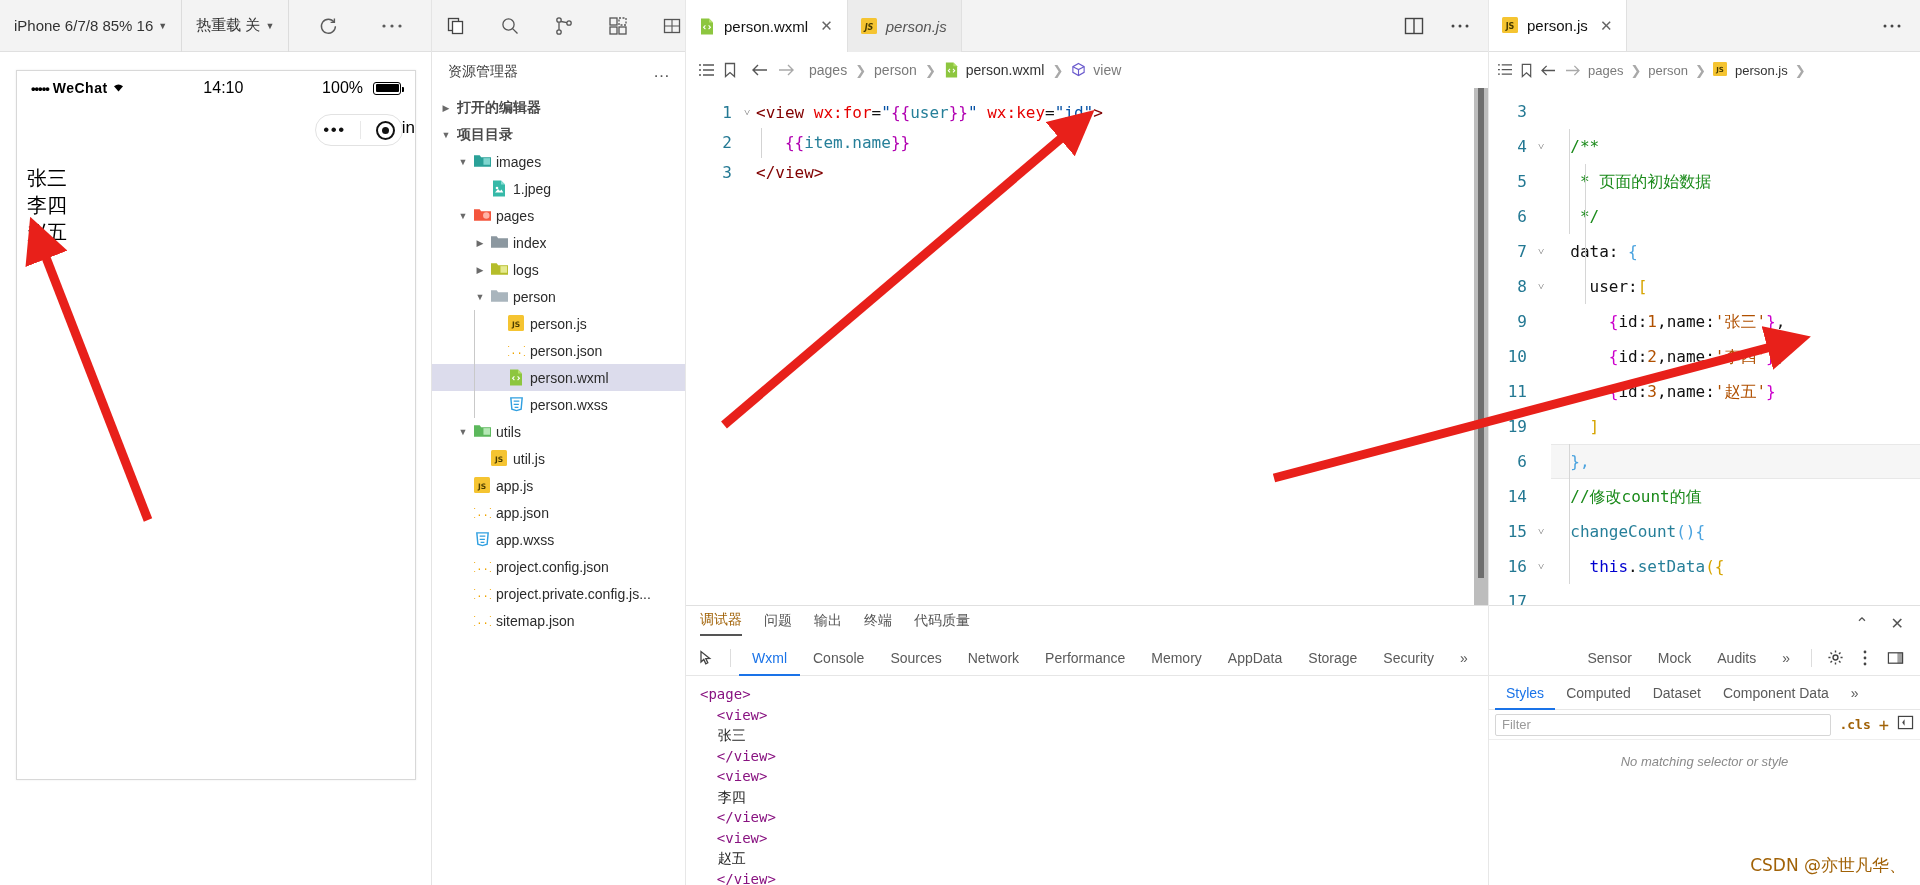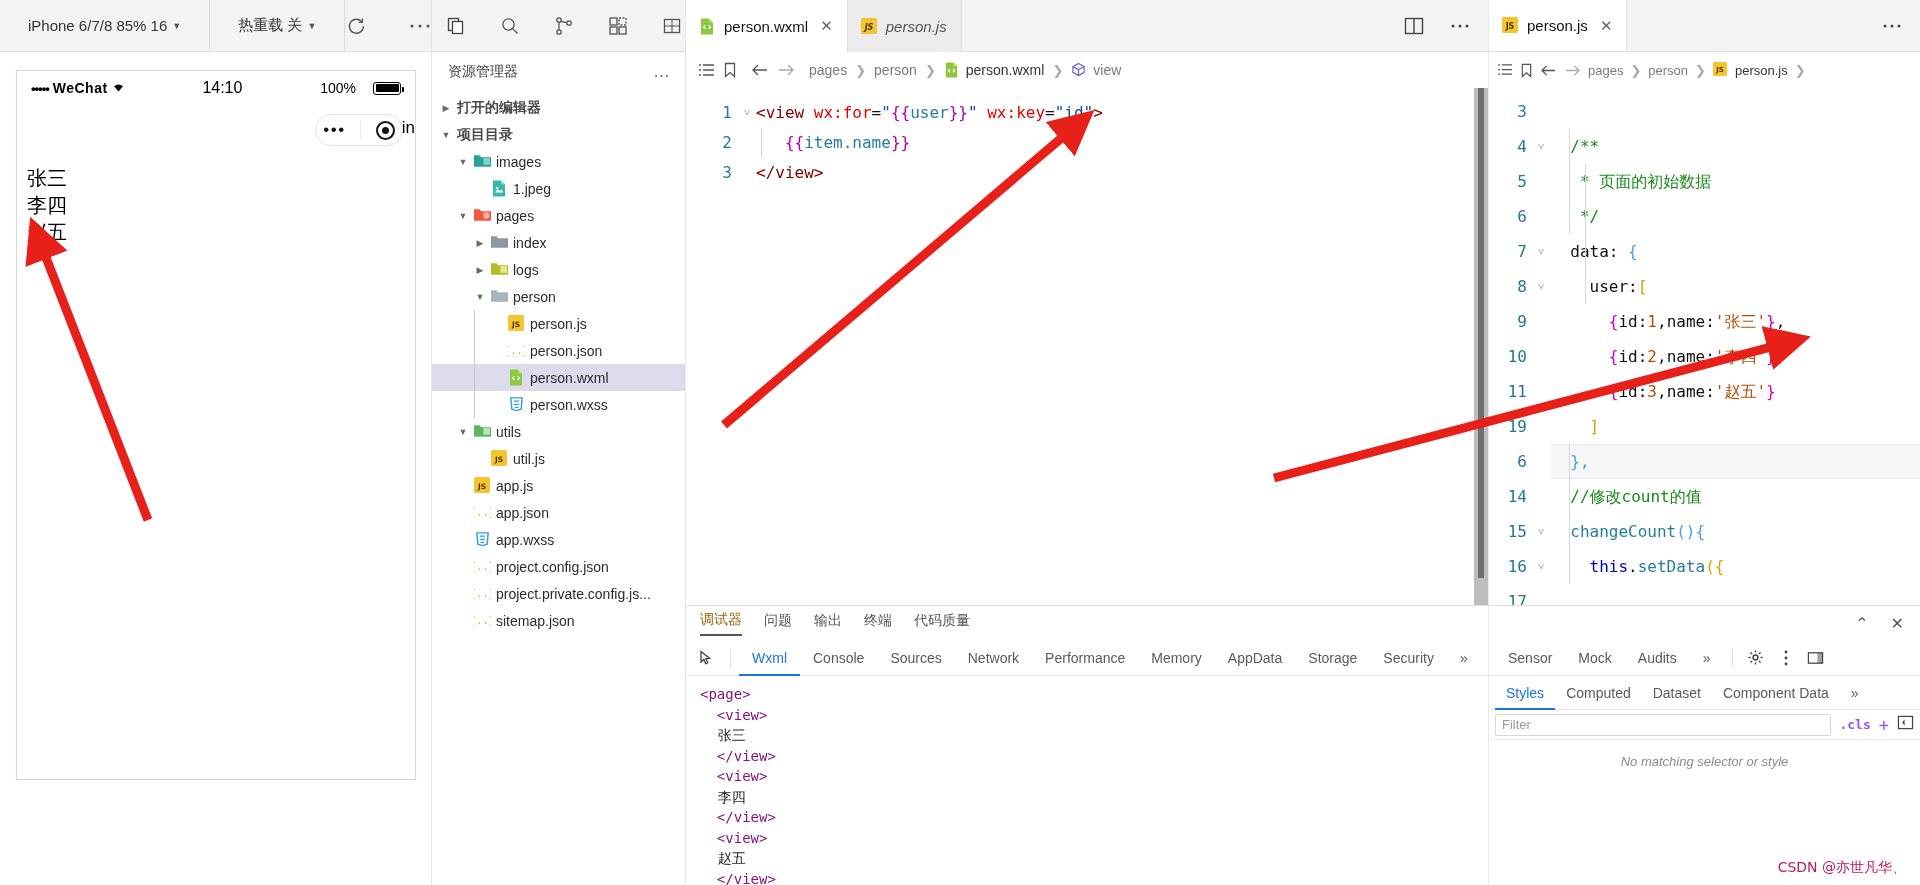--- a/index.html
+++ b/index.html
@@ -7,35 +7,35 @@
     width: 1920px; height: 885px;
     font-family: "Liberation Sans", "DejaVu Sans", sans-serif;
     background: #ffffff;
     overflow: hidden;
   }
   .app { position: relative; width: 1920px; height: 885px; display: flex; }
 
   
   .sim-col { width: 432px; height: 885px; background: #fff; display: flex; flex-direction: column; border-right: 1px solid #e4e4e4; }
   .sim-toolbar { height: 52px; background: #f3f3f3; display: flex; align-items: center; border-bottom: 1px solid #e0e0e0; }
-  .sim-sel { font-size: 15px; color: #333; padding: 0 28px; height: 52px; display: flex; align-items: center; gap: 5px; border-right: 1px solid #dcdcdc; white-space: nowrap; }
+  .sim-sel { font-size: 15px; color: #333; padding: 0 14px; height: 52px; display: flex; align-items: center; gap: 5px; border-right: 1px solid #dcdcdc; white-space: nowrap; }
   .sim-sel .caret { font-size: 9px; color: #555; }
   .sim-tb-icons { flex: 1; display: flex; align-items: center; justify-content: center; gap: 42px; }
   .tb-ico { color: #5a5a5a; display: flex; align-items: center; justify-content: center; cursor: pointer; }
   .sim-body { flex: 1; position: relative; background: #fff; padding: 18px 0 0 16px; }
   .phone {
     width: 400px; height: 710px; background: #fff;
     border: 1px solid #d8d8d8; box-shadow: 0 0 2px rgba(0,0,0,.08);
     position: relative; overflow: hidden;
   }
   .status-bar { height: 34px; display: flex; align-items: center; padding: 0 14px; font-size: 14px; color: #000; }
   .sb-left { display: flex; align-items: center; gap: 4px; font-weight: 600; letter-spacing: .5px; }
   .dots5 { letter-spacing: -1px; font-size: 13px; }
   .sb-center { flex: 1; text-align: center; font-size: 16px; }
-  .sb-right { display: flex; align-items: center; gap: 17px; font-size: 14px; }
+  .sb-right { display: flex; align-items: center; gap: 10px; font-size: 16px; }
   .batt { width: 28px; height: 13px; border: 1.5px solid #000; border-radius: 3px; position: relative; }
   .batt::after { content:""; position:absolute; right:-4px; top:4px; width:2.5px; height:5px; background:#000; border-radius:0 1px 1px 0; }
   .batt i { position: absolute; inset: 1.5px; background: #000; border-radius: 1px; display: block; }
   .nav-bar { height: 46px; position: relative; display: flex; align-items: center; justify-content: flex-end; }
   .nav-title { font-size: 17px; color: #000; font-weight: 500; }
   .capsule { position: absolute; right: 12px; top: 9px; width: 88px; height: 32px; border: 1px solid #e2e2e2; border-radius: 16px; display: flex; align-items: center; justify-content: space-around; background: #fff; }
   .capsule .dots { letter-spacing: 1.5px; font-size: 17px; color: #111; line-height: 0; }
   .capsule .sep { width: 1px; height: 18px; background: #e8e8e8; }
   .target-ico { width: 19px; height: 19px; border: 2px solid #111; border-radius: 50%; position: relative; }
   .target-ico::after { content:""; position:absolute; inset: 4px; background:#111; border-radius: 50%; }
@@ -130,24 +130,24 @@
   .r-ind { position: absolute; width: 1px; background: #d6d6d6; }
 
   
   .dt-right { height: 280px; border-top: 1px solid #e0e0e0; display: flex; flex-direction: column; }
   .dt-right-top { height: 34px; display: flex; align-items: center; justify-content: flex-end; gap: 22px; padding-right: 16px; color: #555; }
   .styles-tabs { height: 34px; display: flex; align-items: center; font-size: 14px; color: #5a5a5a; border-bottom: 1px solid #e6e6e6; padding-left: 6px; }
   .styles-tabs .st { padding: 0 11px; height: 34px; display: flex; align-items: center; cursor: pointer; }
   .styles-tabs .st.active { color: #1a73e8; box-shadow: inset 0 -2px 0 #1a73e8; }
   .filter-row { height: 30px; display: flex; align-items: center; gap: 8px; padding: 0 6px; border-bottom: 1px solid #eee; }
   .filter-box { flex: 1; height: 22px; background: #fff; border: 1px solid #d6d6d6; border-radius: 2px; font-size: 13px; color: #9a9a9a; display: flex; align-items: center; padding: 0 6px; }
-  .cls-btn { font-family: "DejaVu Sans Mono", monospace; font-size: 13px; color: #8b5cf6; font-weight: bold; cursor: pointer; }
+  .cls-btn { font-family: "DejaVu Sans Mono", monospace; font-size: 13px; color: #a16207; font-weight: bold; cursor: pointer; }
   .no-match { padding: 14px 0; text-align: center; font-size: 13px; color: #8a8a8a; font-style: italic; }
 
-  .watermark { position: absolute; right: 14px; bottom: 8px; font-size: 14px; color: #be185d; z-index: 80; font-family: "DejaVu Sans", sans-serif; }
+  .watermark { position: absolute; right: 14px; bottom: 8px; font-size: 17px; color: #a16207; z-index: 80; font-family: "DejaVu Sans", sans-serif; }
 </style>
 </head>
 <body>
 
 <div class="app">
 
   <div class="sim-col">
     <div class="sim-toolbar">
       <div class="sim-sel">
         <span>iPhone 6/7/8 85% 16</span>
@@ -727,21 +727,21 @@
           <span class="r-ind" style="left: 34px; top: 76px; height: 140px;"></span>
           <span class="r-ind" style="left: 18px; top: 356px; height: 140px;"></span>
         </div>
     </div>
 
     <div class="dt-right">
       <div class="dt-right-top">
         <span style="font-size:16px;color:#555">⌃</span>
         <span style="font-size:16px;color:#555">✕</span>
       </div>
-      <div class="dt-tabs" style="border-bottom:1px solid #e6e6e6;padding-right:10px">
+      <div class="dt-tabs" style="border-bottom:1px solid #e6e6e6;justify-content:flex-end;padding-right:10px">
         <div id="dt-tabs-right" style="display:flex">
             <span class="dt-tab">Sensor</span>
             <span class="dt-tab">Mock</span>
             <span class="dt-tab">Audits</span>
           </div>
         <span class="dt-tab">»</span>
         <span class="divider"></span>
         <span class="pick">
           <svg width="17" height="17" viewBox="0 0 18 18">
               <circle cx="9" cy="9" r="2.6" fill="none" stroke="#444" stroke-width="1.5"></circle>

